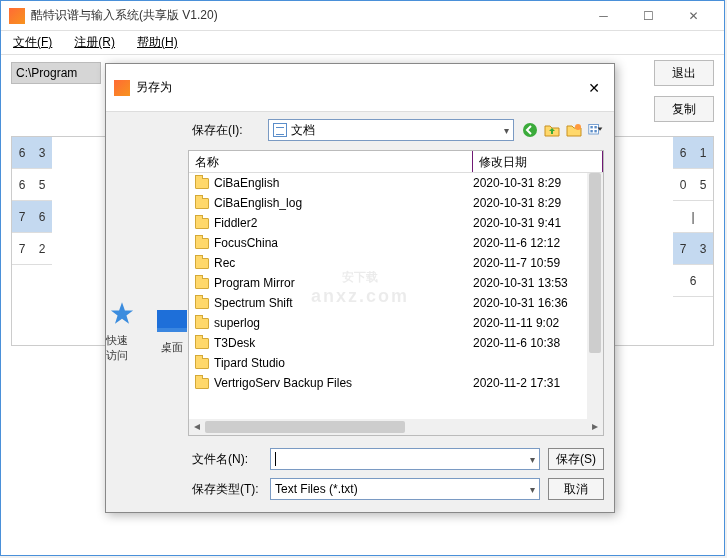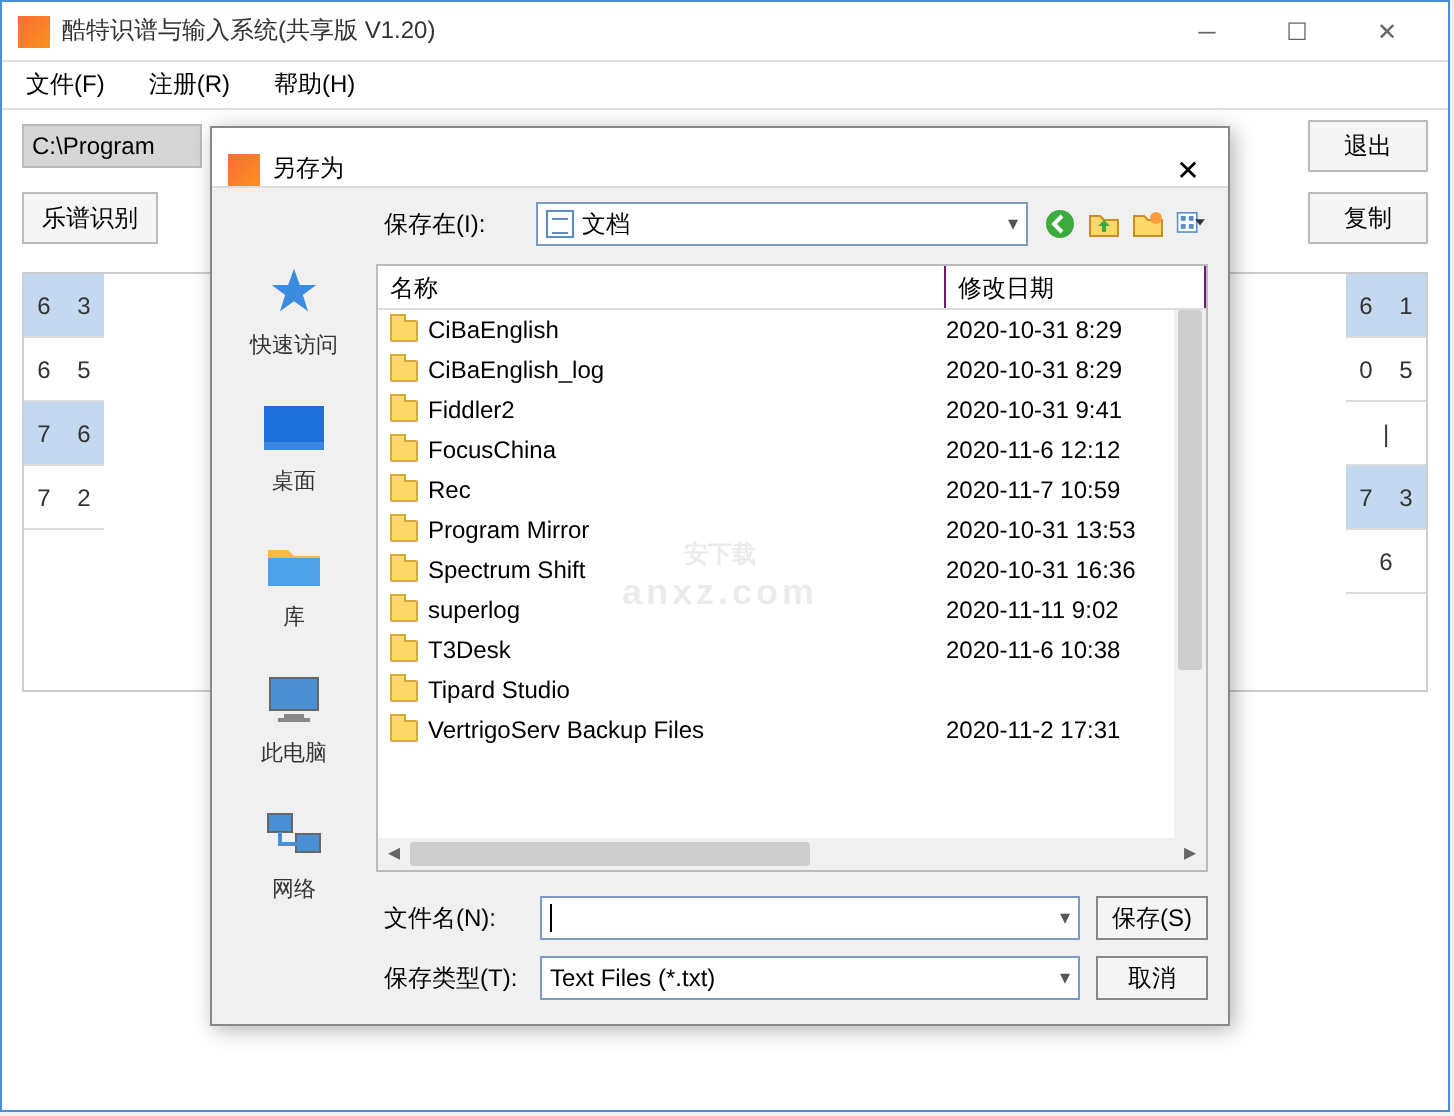--- a/index.html
+++ b/index.html
@@ -6,42 +6,42 @@
 body { background: #f0f0f0; width: 727px; height: 558px; overflow: hidden; position: relative; }
 
 
 .main-window { width: 725px; height: 556px; background: #fff; border: 1px solid #4a90d9; position: relative; }
 .main-titlebar { height: 30px; background: #fff; display: flex; align-items: center; padding: 0 8px; border-bottom: 1px solid #e0e0e0; }
 .main-titlebar .app-icon { width: 16px; height: 16px; background: linear-gradient(135deg,#ff6b35,#f7931e); margin-right: 6px; font-size: 8px; color: #fff; display: flex; align-items: center; justify-content: center; }
 .main-titlebar .title { flex: 1; color: #333; }
 .main-titlebar .win-controls { display: flex; gap: 0; }
 .main-titlebar .win-btn { width: 45px; height: 30px; display: flex; align-items: center; justify-content: center; color: #666; }
 
-.main-menu { height: 24px; display: flex; align-items: center; padding: 0 6px; gap: 10px; border-bottom: 1px solid #e0e0e0; }
+.main-menu { height: 24px; display: flex; align-items: center; padding: 0 6px; gap: 10px; border-bottom: 1px solid #e0e0e0; text-decoration: underline; }
 .main-menu span { padding: 2px 6px; }
 
 .main-toolbar { height: 36px; display: flex; align-items: center; padding: 4px 10px; gap: 8px; }
 .path-input { width: 90px; height: 22px; border: 1px solid #bbb; padding: 0 4px; background: #d6d6d6; }
 .main-btn { width: 60px; height: 26px; border: 1px solid #bbb; background: #f5f5f5; text-align: center; line-height: 24px; }
 
 .bg-grid { position: absolute; left: 10px; right: 10px; top: 135px; height: 210px; background: #fff; border: 1px solid #ccc; display: flex; justify-content: space-between; padding: 0; }
 .bg-col { width: 40px; display: flex; flex-direction: column; }
 .bg-cell { height: 32px; border-bottom: 1px solid #ddd; display: flex; align-items: center; justify-content: space-around; color: #333; background: #c4d9f0; }
 .bg-cell.alt { background: #fff; }
 .bg-col.right .bg-cell { flex-direction: row; }
 
 
 .dialog { position: absolute; left: 105px; top: 63px; width: 510px; height: 450px; background: #f0f0f0; border: 1px solid #888; box-shadow: 2px 2px 10px rgba(0,0,0,0.3); display: flex; flex-direction: column; }
-.dlg-titlebar { height: 30px; background: #fff; display: flex; align-items: flex-end; padding: 0 8px; border-bottom: 1px solid #ddd; }
+.dlg-titlebar { height: 48px; background: #fff; display: flex; align-items: center; padding: 0 8px; border-bottom: 1px solid #ddd; }
 .dlg-titlebar .app-icon { width: 16px; height: 16px; background: linear-gradient(135deg,#ff6b35,#f7931e); margin-right: 6px; }
 .dlg-titlebar .title { flex: 1; }
 .dlg-close { width: 24px; text-align: center; font-size: 14px; }
 
 .dlg-body { flex: 1; display: flex; }
-.dlg-sidebar { width: 82px; background: #f0f0f0; display: flex; flex-direction: column; align-items: center; padding-top: 36px; gap: 18px; }
+.dlg-sidebar { width: 82px; background: #f0f0f0; display: flex; flex-direction: row; align-items: center; padding-top: 36px; gap: 18px; }
 .sb-item { display: flex; flex-direction: column; align-items: center; gap: 3px; }
 .sb-icon { width: 32px; height: 32px; display: flex; align-items: center; justify-content: center; }
 .sb-label { font-size: 11px; color: #333; }
 
 .dlg-main { flex: 1; display: flex; flex-direction: column; padding-right: 10px; }
 .lookin-row { height: 36px; display: flex; align-items: center; gap: 8px; }
 .lookin-label { width: 72px; text-align: left; padding-left:4px; }
 .lookin-combo { flex: 1; height: 22px; border: 1px solid #7a9ac3; background: #fff; display: flex; align-items: center; padding: 0 4px; gap: 4px; }
 .combo-doc-icon { width: 14px; height: 14px; background: #fff; border: 1px solid #5b8dc9; position: relative; }
 .combo-doc-icon::after { content:""; position:absolute; left:2px; top:3px; width:8px; height:6px; border-top:1px solid #5b8dc9; border-bottom:1px solid #5b8dc9; }
@@ -97,21 +97,20 @@
     <span>文件(F)</span>
     <span>注册(R)</span>
     <span>帮助(H)</span>
   </div>
   <div class="main-toolbar">
     <input class="path-input" value="C:\Program" style="">
     <div style="flex:1"></div>
     <div class="main-btn">退出</div>
   </div>
   <div class="main-toolbar">
-    <div class="main-btn" style="width:68px">乐谱识别</div>
     <div style="flex:1"></div>
     <div class="main-btn">复制</div>
   </div>
 
   <div class="bg-grid">
     <div class="bg-col">
       <div class="bg-cell">
           <span>6</span>
           <span>3</span>
         </div>

